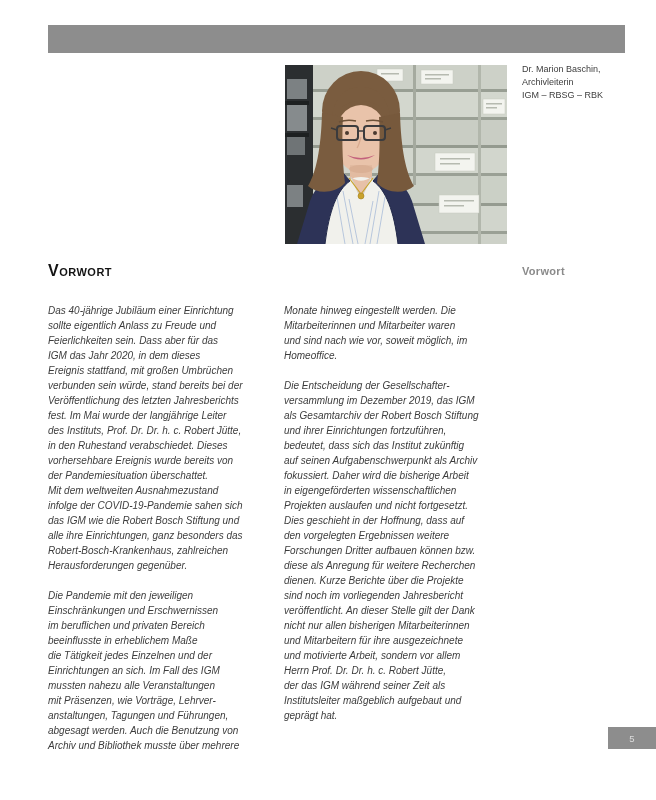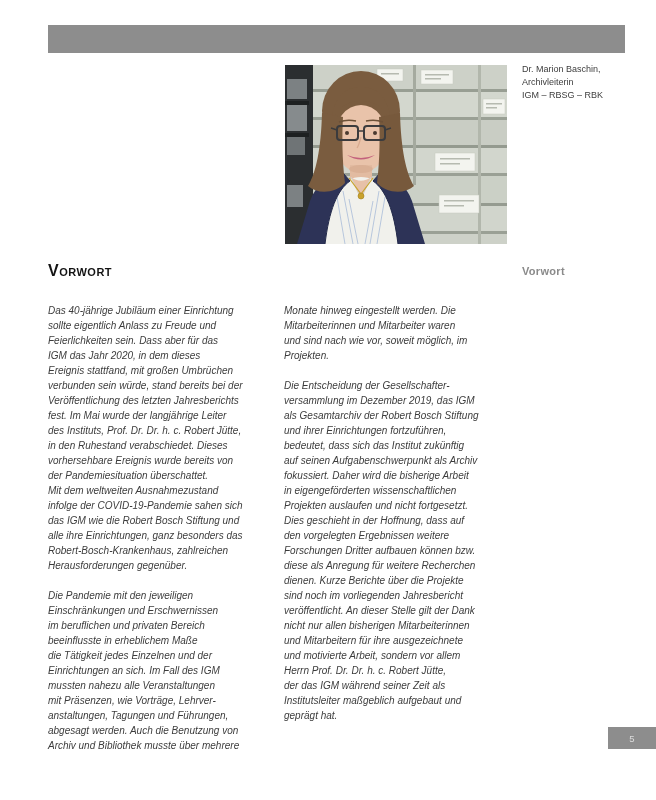--- a/index.html
+++ b/index.html
@@ -227,21 +227,21 @@
 mit Präsenzen, wie Vorträge, Lehrver-
 anstaltungen, Tagungen und Führungen,
 abgesagt werden. Auch die Benutzung von
 Archiv und Bibliothek musste über mehrere</p>
   </div>
 
   <div class="col col-right">
     <p>Monate hinweg eingestellt werden. Die
 Mitarbeiterinnen und Mitarbeiter waren
 und sind nach wie vor, soweit möglich, im
-Projekten.</p>
+Homeoffice.</p>
     <p>Die Entscheidung der Gesellschafter-
 versammlung im Dezember 2019, das IGM
 als Gesamtarchiv der Robert Bosch Stiftung
 und ihrer Einrichtungen fortzuführen,
 bedeutet, dass sich das Institut zukünftig
 auf seinen Aufgabenschwerpunkt als Archiv
 fokussiert. Daher wird die bisherige Arbeit
 in eigengeförderten wissenschaftlichen
 Projekten auslaufen und nicht fortgesetzt.
 Dies geschieht in der Hoffnung, dass auf

